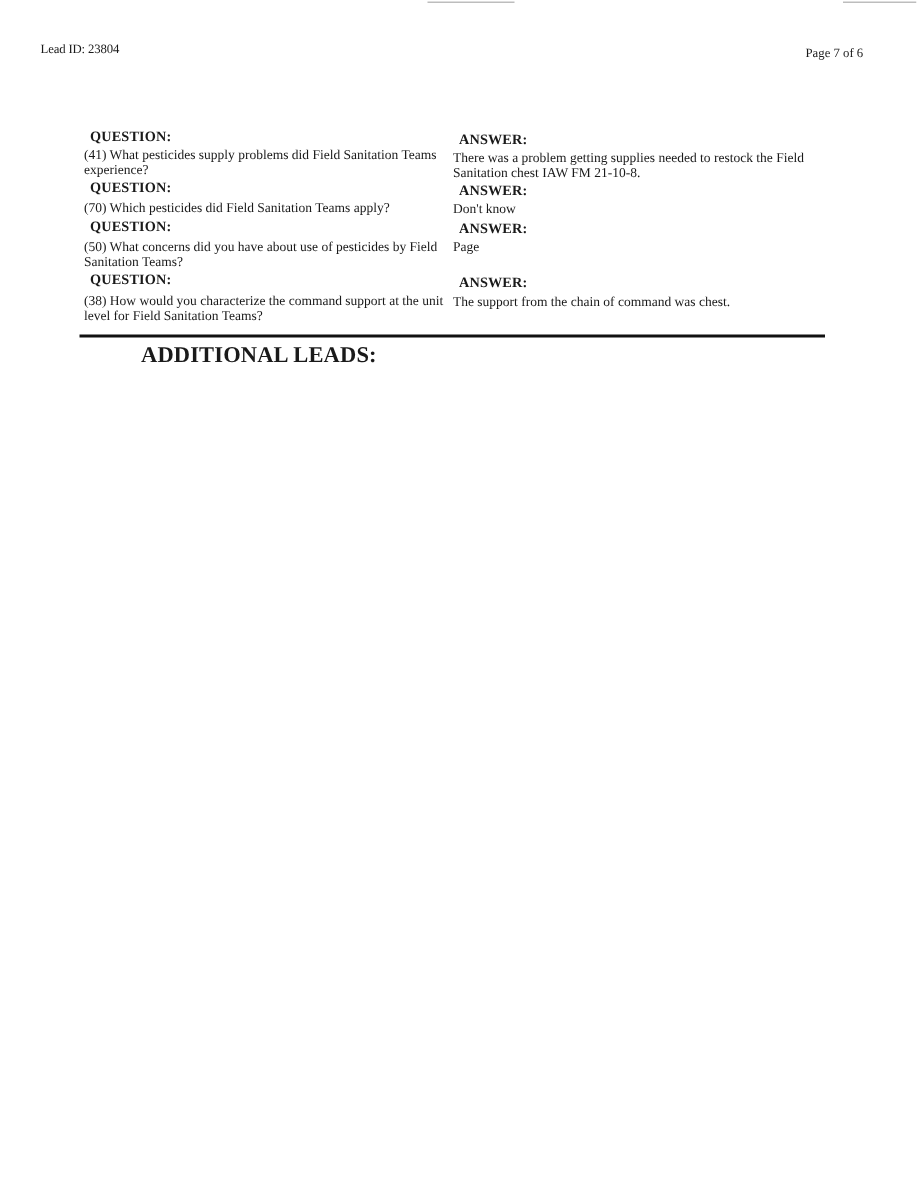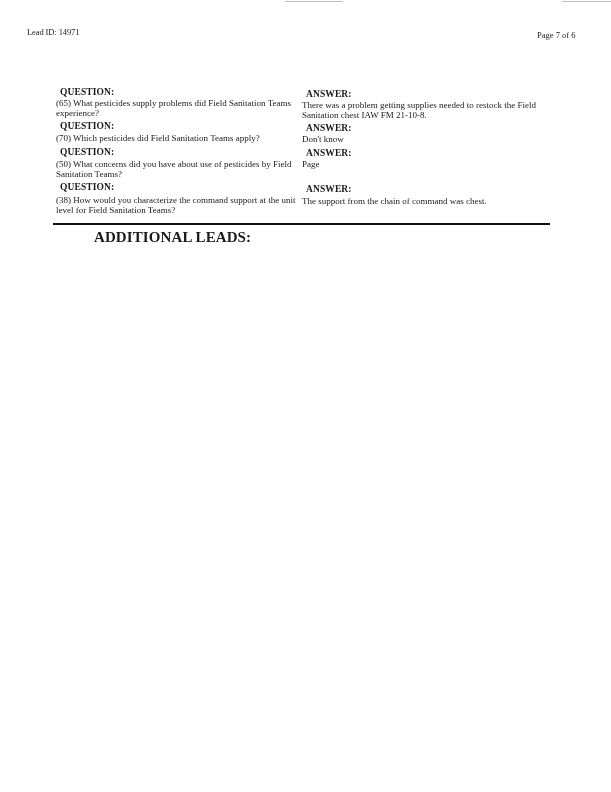--- a/index.html
+++ b/index.html
@@ -78,27 +78,27 @@
       letter-spacing: 0.1px;
       margin-left: 40px;
     }
   </style>
 </head>
 <body>
 
 <div class="scan-mark a"></div>
 <div class="scan-mark b"></div>
 
-<div class="lead-id">Lead ID: 14971</div>
+<div class="lead-id">Lead ID: 23804</div>
 <div class="page-num">Page 7 of  6</div>
 
 <div class="qa-block" style="top:87px;">
   <span class="label q-label" style="top:0;">QUESTION:</span>
   <span class="label a-label" style="top:2px;">ANSWER:</span>
-  <div class="text q-text" style="top:11px;">(65)  What pesticides supply problems did Field Sanitation Teams experience?</div>
+  <div class="text q-text" style="top:11px;">(41)  What pesticides supply problems did Field Sanitation Teams experience?</div>
   <div class="text a-text" style="top:13px;">There was a problem getting supplies needed to restock the Field Sanitation chest IAW FM 21-10-8.</div>
 </div>
 
 <div class="qa-block" style="top:121px;">
   <span class="label q-label" style="top:0;">QUESTION:</span>
   <span class="label a-label" style="top:2px;">ANSWER:</span>
   <div class="text q-text" style="top:12px;">(70)  Which pesticides did Field Sanitation Teams apply?</div>
   <div class="text a-text" style="top:13px;">Don't know</div>
 </div>
 

